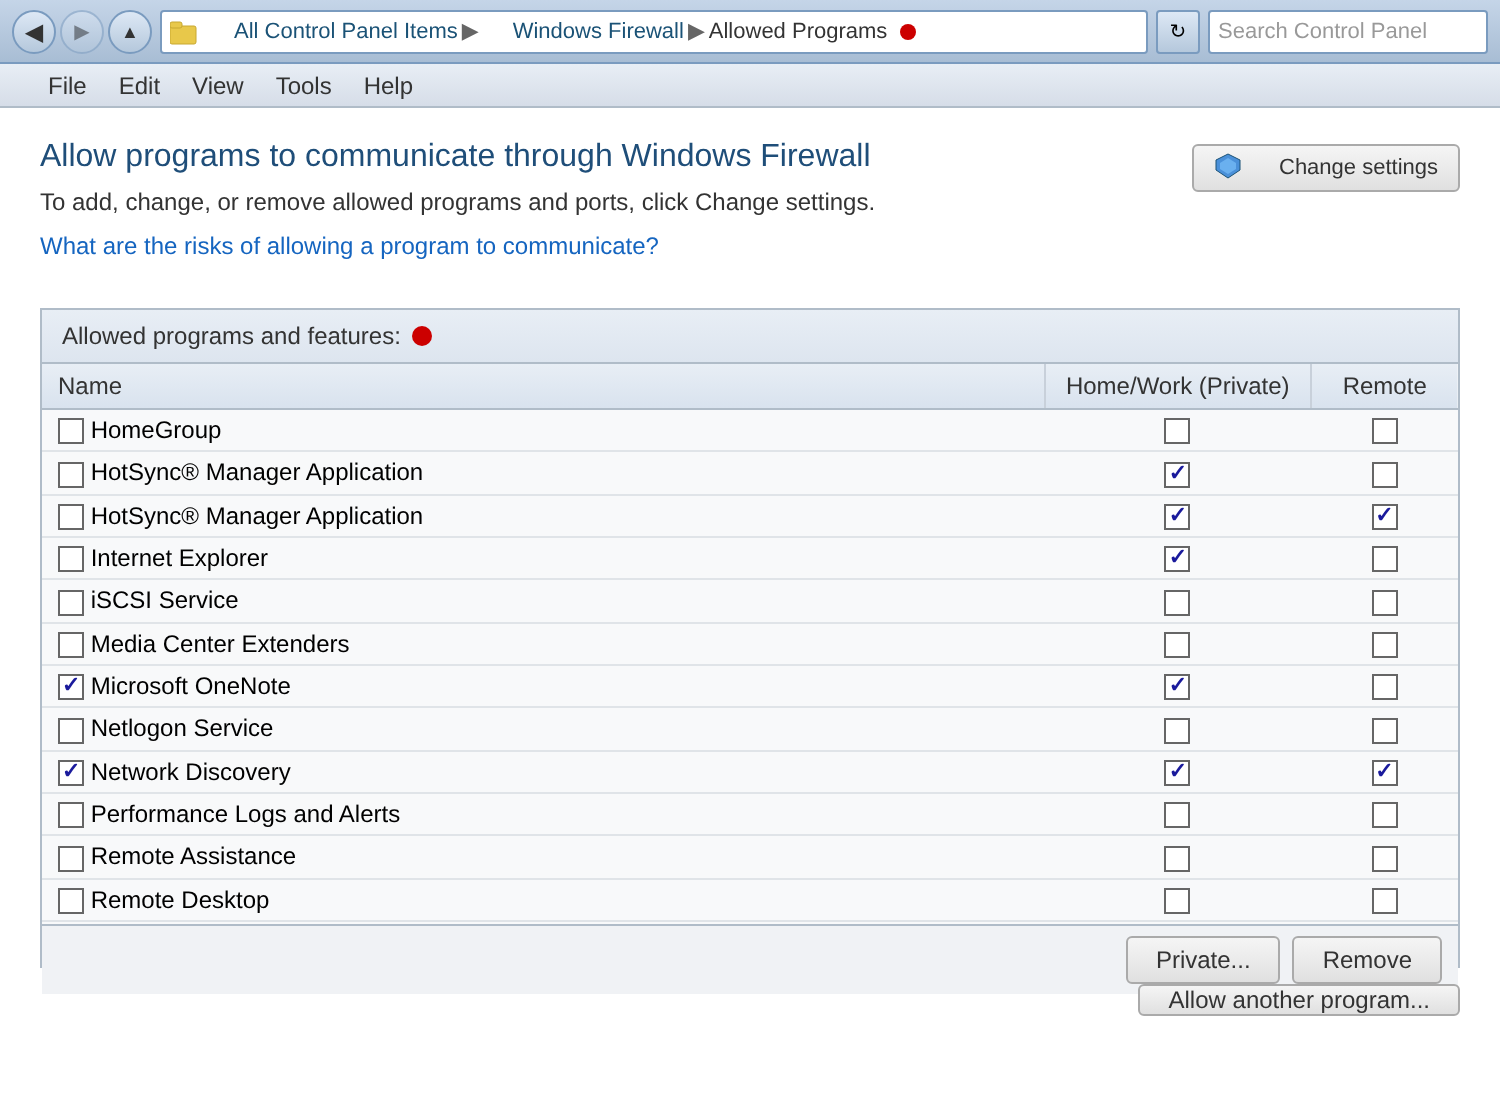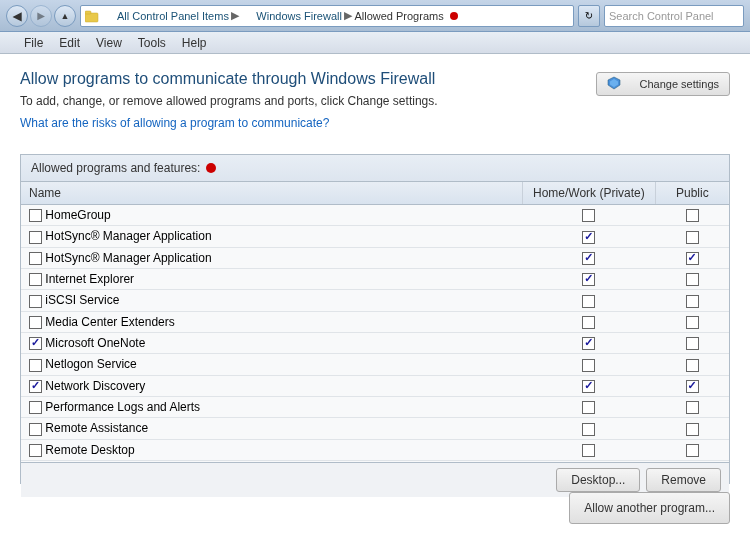--- a/index.html
+++ b/index.html
@@ -240,21 +240,21 @@
       color: #333;
     }
 
     
     .bottom-btn-row {
       display: flex;
       justify-content: flex-end;
       margin-top: 8px;
     }
     .allow-btn {
-      height: 32px;
+      height: 16px;
       padding: 0 14px;
       background: linear-gradient(to bottom, #f5f5f5, #e0e0e0);
       border: 1px solid #aaa;
       border-radius: 3px;
       font-size: 12px;
       cursor: pointer;
       color: #333;
     }
 
     .breadcrumb-arrow { color: #666; margin: 0 2px; font-size: 11px; }
@@ -324,21 +324,21 @@
       <span>Allowed programs and features:</span>
       <span class="red-dot"></span>
     </div>
 
     <div class="table-container">
       <table class="programs-table">
         <thead>
           <tr>
             <th style="width:68%;">Name</th>
             <th style="width:18%; text-align:center;">Home/Work (Private)</th>
-            <th style="width:10%; text-align:center;">Public</th>
+            <th style="width:10%; text-align:center;">Remote</th>
           </tr>
         </thead>
         <tbody id="programs-tbody">
         <tr>
               <td><span class="cb"></span> HomeGroup</td>
               <td><span class="cb"></span></td>
               <td><span class="cb"></span></td>
             </tr>
             <tr>
               <td><span class="cb"></span> HotSync® Manager Application</td>
@@ -393,21 +393,21 @@
             <tr>
               <td><span class="cb"></span> Remote Desktop</td>
               <td><span class="cb"></span></td>
               <td><span class="cb"></span></td>
             </tr>
           </tbody>
       </table>
     </div>
 
     <div class="panel-buttons">
-      <button class="panel-btn">Desktop...</button>
+      <button class="panel-btn">Private...</button>
       <button class="panel-btn">Remove</button>
     </div>
   </div>
 
   <div class="bottom-btn-row">
     <button class="allow-btn">Allow another program...</button>
   </div>
 
 </div>
 

